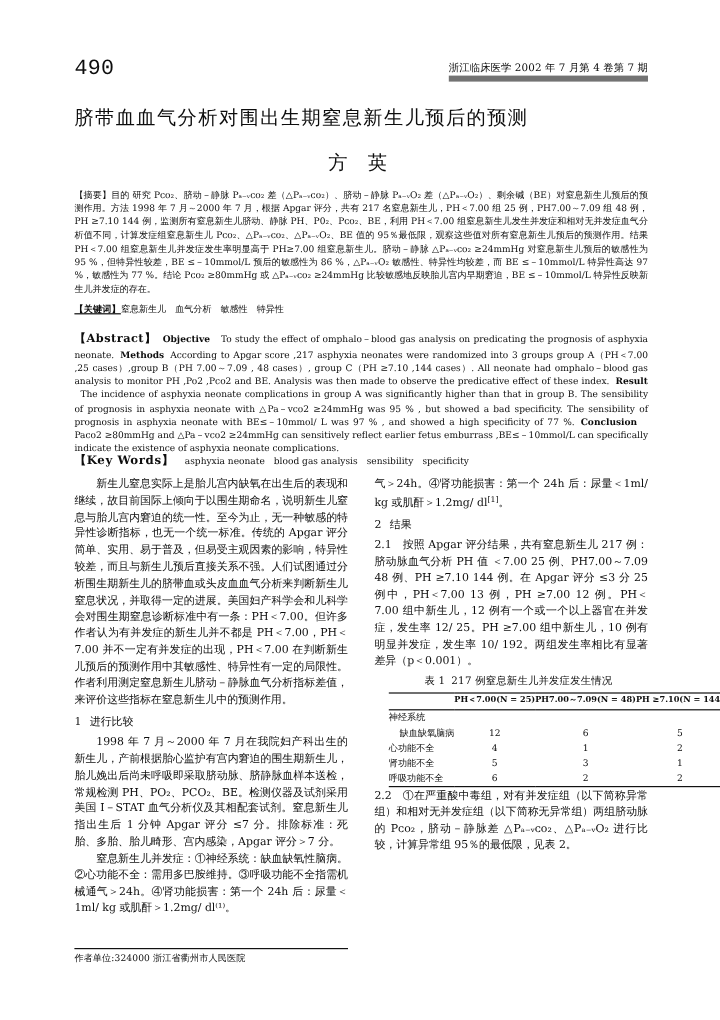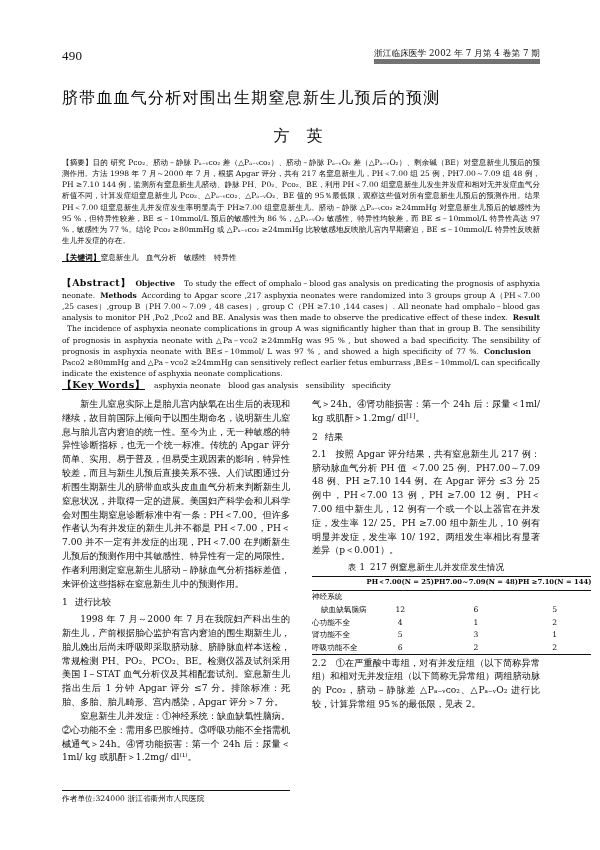--- a/index.html
+++ b/index.html
@@ -27,22 +27,22 @@
     position: absolute;
     left: 62px;
     top: 48px;
     width: 478px;
     display: flex;
     align-items: flex-end;
     justify-content: space-between;
     font-size: 10.5px;
   }
   .folio {
-    font-size: 13px;
-    font-family: Liberation Serif, serif;
+    font-size: 18px;
+    font-family: Liberation Mono, monospace;
     letter-spacing: .3px;
   }
   .journal-line {
     font-size: 8.6px;
     letter-spacing: .1px;
     border-bottom: 5px solid #737373;
     padding-bottom: 1px;
     line-height: 1.1;
     white-space: nowrap;
   }
@@ -128,21 +128,21 @@
     left: 62px;
     top: 790px;
     width: 228px;
     font-size: 7.6px;
     padding-top: 3px;
     border-top: 1px solid #111;
     letter-spacing: .1px;
   }
 
   
-  .tbl-wrap { margin: 3px 0 2px 0; }
+  .tbl-wrap { margin: 3px 0 2px 12px; }
   .tbl-caption {
     text-align: center;
     font-size: 8.6px;
     margin-bottom: 2px;
     letter-spacing: .2px;
   }
   .tbl-caption .tnum { margin-right: 5px; }
   table.data {
     width: 100%;
     border-collapse: collapse;
@@ -193,21 +193,21 @@
 
   <div class="abs-block" id="cn-keywords">
     <span class="lbl">【关键词】</span><span id="cn-kw-list">窒息新生儿　血气分析　敏感性　特异性</span>
   </div>
 
   <div class="abs-block" id="en-abstract">
     <span class="lbl-en" style="font-size:1.25em;letter-spacing:.4px;">【Abstract】</span><span class="gap-s"></span><span class="lbl-en">Objective</span><span class="gap"></span><span>To study the effect of omphalo－blood gas analysis on predicating the prognosis of asphyxia neonate.</span><span class="gap-s"></span><span class="lbl-en">Methods</span><span class="gap-s"></span><span>According to Apgar score ,217 asphyxia neonates were randomized into 3 groups  group A（PH＜7.00 ,25 cases）,group B（PH 7.00～7.09 , 48 cases）, group C（PH ≥7.10 ,144 cases）. All neonate had omphalo－blood gas analysis to monitor PH ,Po2 ,Pco2 and BE. Analysis was then made to observe the predicative effect of these index.</span><span class="gap-s"></span><span class="lbl-en">Result</span><span class="gap-s"></span><span>The incidence of asphyxia neonate complications in group A was significantly higher than that in group B. The sensibility of prognosis in asphyxia neonate with △Pa－vco2 ≥24mmHg was 95 % , but showed a bad specificity. The sensibility of prognosis in asphyxia neonate with BE≤－10mmol/ L was 97 % , and showed a high specificity of 77 %.</span><span class="gap-s"></span><span class="lbl-en">Conclusion</span><span class="gap"></span><span>Paco2 ≥80mmHg and △Pa－vco2 ≥24mmHg can sensitively reflect earlier fetus emburrass ,BE≤－10mmol/L can specifically indicate the existence of asphyxia neonate complications.</span>
   </div>
 
   <div class="abs-block" id="en-keywords">
-    <span class="lbl-en" style="font-size:1.3em;letter-spacing:.5px;text-decoration:underline;">【Key Words】</span><span class="gap"></span><span id="en-kw-list">asphyxia neonate  blood gas analysis  sensibility  specificity</span>
+    <span class="lbl-en" style="font-size:1.3em;letter-spacing:.5px;">【Key Words】</span><span class="gap"></span><span id="en-kw-list">asphyxia neonate  blood gas analysis  sensibility  specificity</span>
   </div>
 
   <div class="cols">
 
     <div class="col col-left">
       <p class="para">新生儿窒息实际上是胎儿宫内缺氧在出生后的表现和继续，故目前国际上倾向于以围生期命名，说明新生儿窒息与胎儿宫内窘迫的统一性。至今为止，无一种敏感的特异性诊断指标，也无一个统一标准。传统的 Apgar 评分简单、实用、易于普及，但易受主观因素的影响，特异性较差，而且与新生儿预后直接关系不强。人们试图通过分析围生期新生儿的脐带血或头皮血血气分析来判断新生儿窒息状况，并取得一定的进展。美国妇产科学会和儿科学会对围生期窒息诊断标准中有一条：PH＜7.00。但许多作者认为有并发症的新生儿并不都是 PH＜7.00，PH＜7.00 并不一定有并发症的出现，PH＜7.00 在判断新生儿预后的预测作用中其敏感性、特异性有一定的局限性。作者利用测定窒息新生儿脐动－静脉血气分析指标差值，来评价这些指标在窒息新生儿中的预测作用。</p>
 
       <p class="heading">
         <span class="num">1</span><span>进行比较</span>
       </p>

